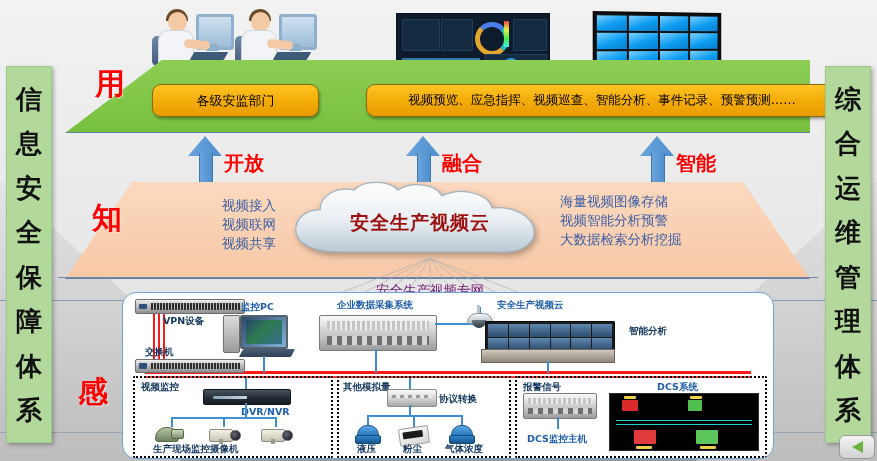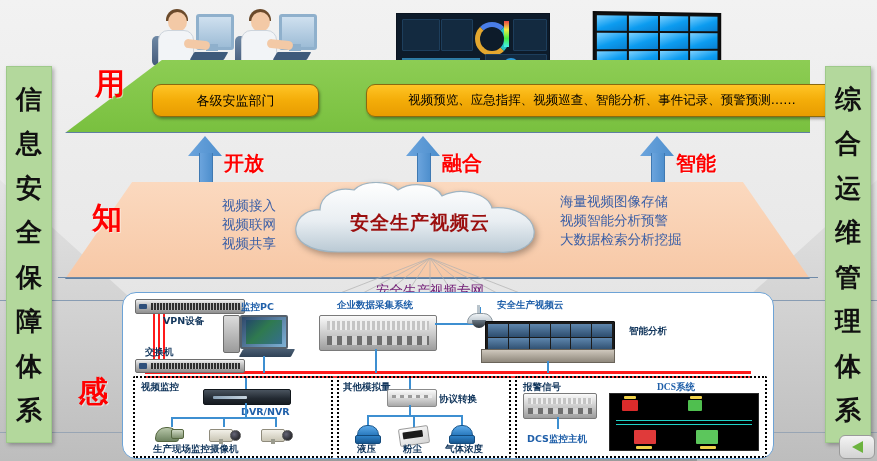--- a/index.html
+++ b/index.html
@@ -557,21 +557,21 @@
 
     <div class="dotgroup" id="grp-dcs"></div>
     <div class="dev-label" style="left:400px;top:88px;">报警信号</div>
     <div class="server-box" style="left:400px;top:100px;width:72px;height:24px;">
       <div class="vents"></div>
       <div class="conns"></div>
     </div>
     <div class="bluewire" style="left:434px;top:124px;width:2px;height:12px;"></div>
     <div class="dev-label blue" style="left:404px;top:140px;">DCS监控主机</div>
 
-    <div class="dev-label blue" style="left:534px;top:88px;font-family:Liberation Serif, serif;">DCS系统</div>
+    <div class="dev-label blue" style="left:534px;top:88px;">DCS系统</div>
     <div class="dcs-screen" style="left:486px;top:100px;width:148px;height:56px;">
       <div class="hline" style="top:26px;"></div>
       <div class="hline" style="top:30px;"></div>
       <div class="blk" style="left:12px;top:6px;width:16px;height:11px;background:#d92b2b;"></div>
       <div class="blk" style="left:78px;top:6px;width:14px;height:11px;background:#4fbf4f;"></div>
       <div class="blk" style="left:24px;top:36px;width:22px;height:14px;background:#e03a3a;"></div>
       <div class="blk" style="left:86px;top:36px;width:22px;height:14px;background:#5cc65c;"></div>
       <div class="blk" style="left:14px;top:2px;width:12px;height:3px;background:#f0d24a;"></div>
       <div class="blk" style="left:80px;top:2px;width:12px;height:3px;background:#f0d24a;"></div>
       <div class="blk" style="left:26px;top:52px;width:16px;height:3px;background:#f0d24a;"></div>

